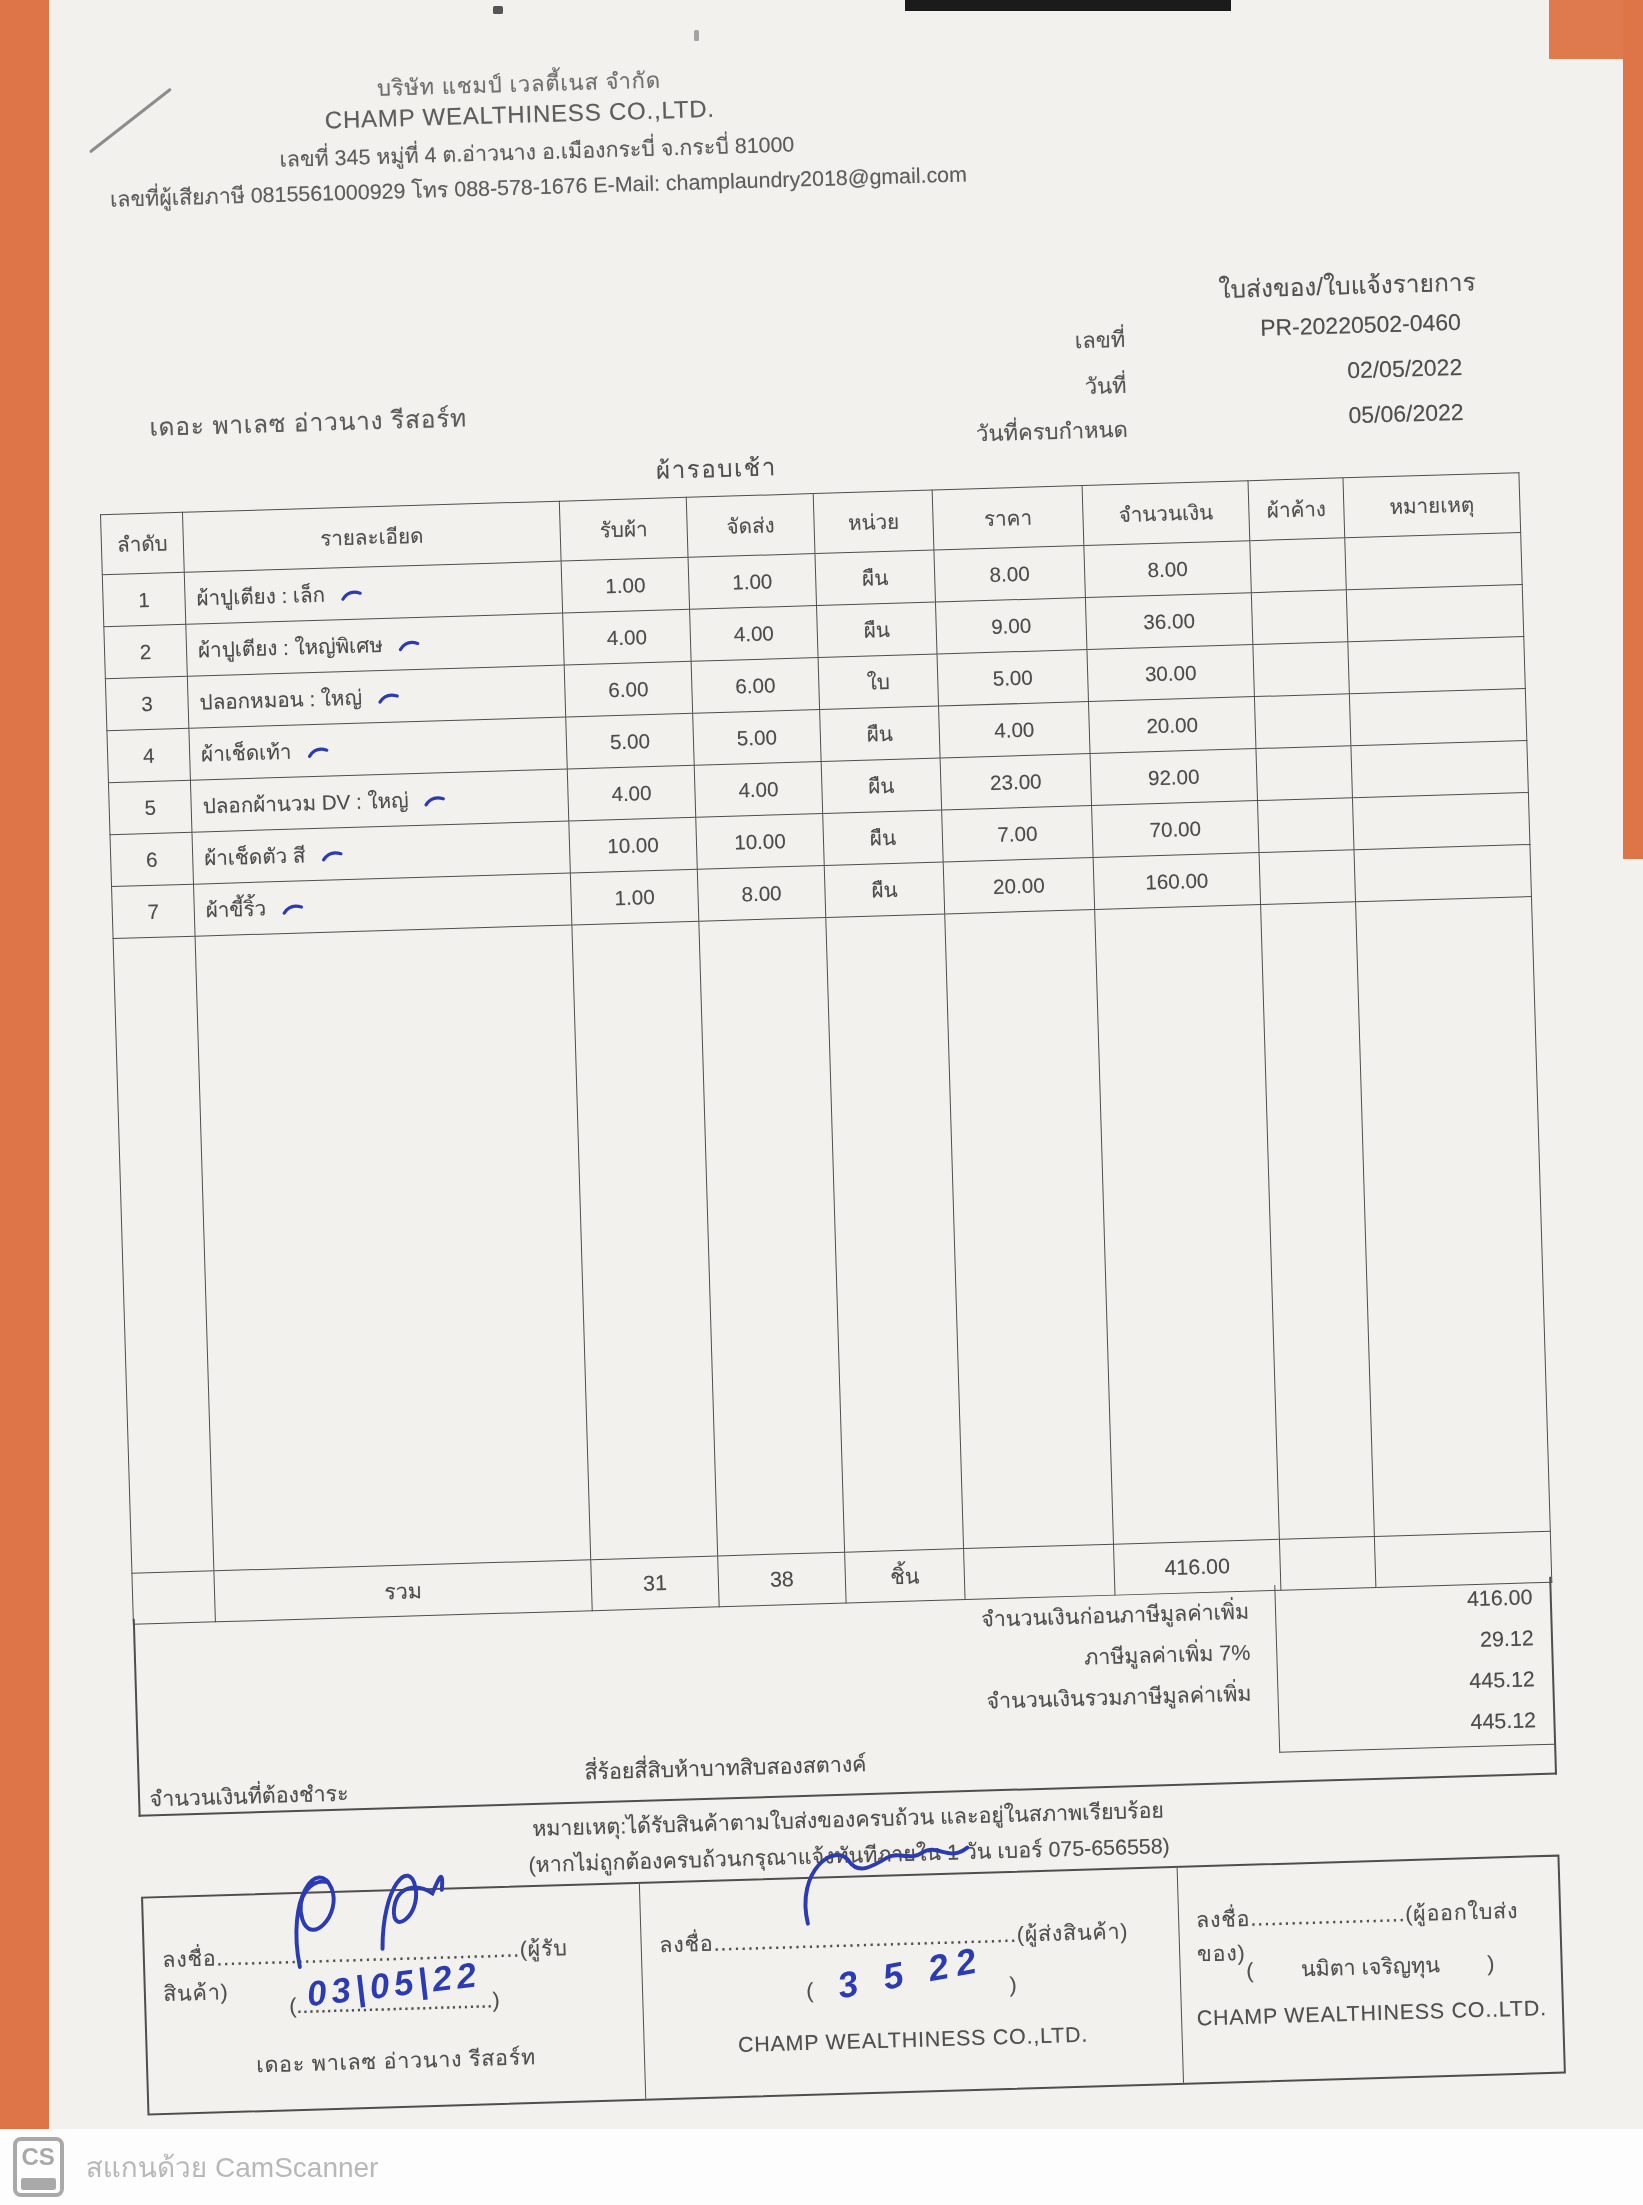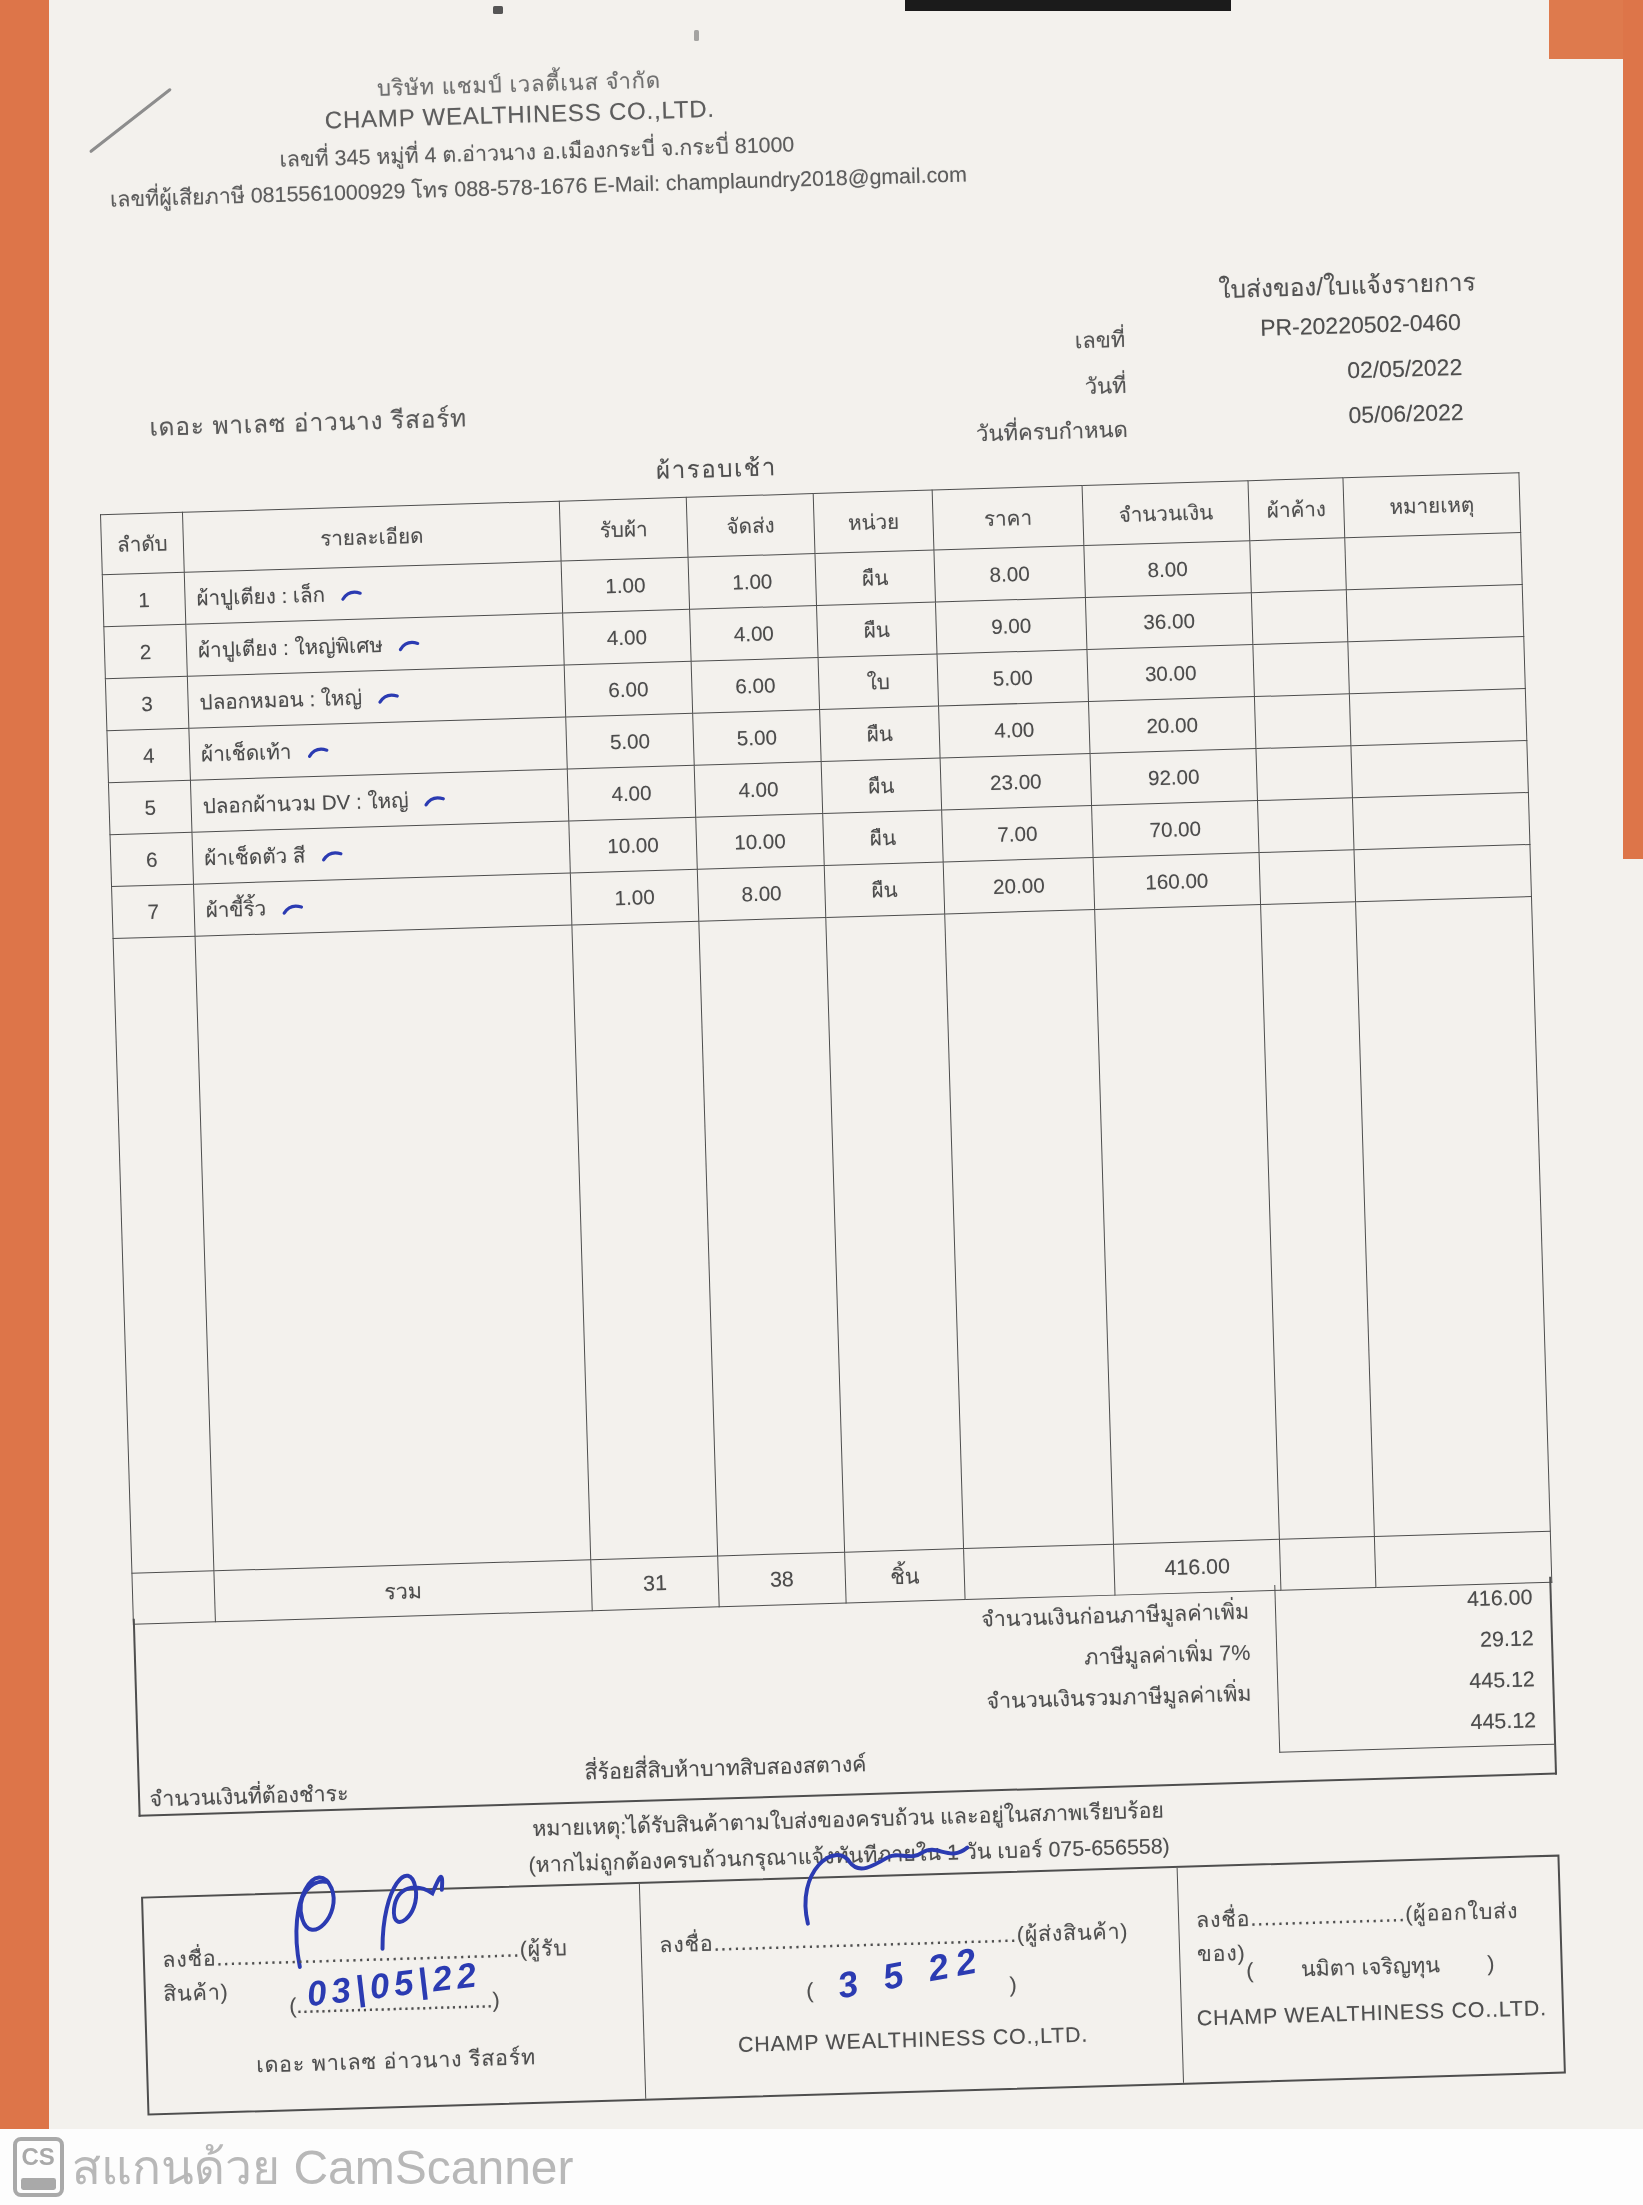--- a/index.html
+++ b/index.html
@@ -65,21 +65,21 @@
   .hand1{top:73px;font-size:35px;letter-spacing:4.8px;transform:rotate(-5deg);}
   .hand2{top:76px;font-size:36px;letter-spacing:8px;transform:rotate(-9deg);}
   .sig-svg{position:absolute;}
 
   .cam-bar{position:absolute;left:0;bottom:0;width:100%;height:76px;background:#fdfdfd;
            display:flex;align-items:center;z-index:6;}
   .cs-icon{margin-left:12.7px;width:43px;height:52px;border:4px solid #a9a9a9;border-radius:8px;
            position:relative;display:flex;justify-content:center;}
   .cs-icon span{font-size:24px;font-weight:bold;color:#a9a9a9;margin-top:1.6px;}
   .cs-tab{position:absolute;bottom:3.2px;left:4px;right:4px;height:12px;background:#a9a9a9;border-radius:2.4px;}
-  .cam-text{margin-left:8px;font-size:48px;color:#b8b8b8;}
+  .cam-text{margin-left:22px;font-size:28px;color:#b8b8b8;}
 </style>
 </head>
 <body>
 
 <div class="page">
 
   <div class="strip-left"></div>
   <div class="corner-tr"></div>
   <div class="strip-right"></div>
   <div class="strip-top-black"></div>

